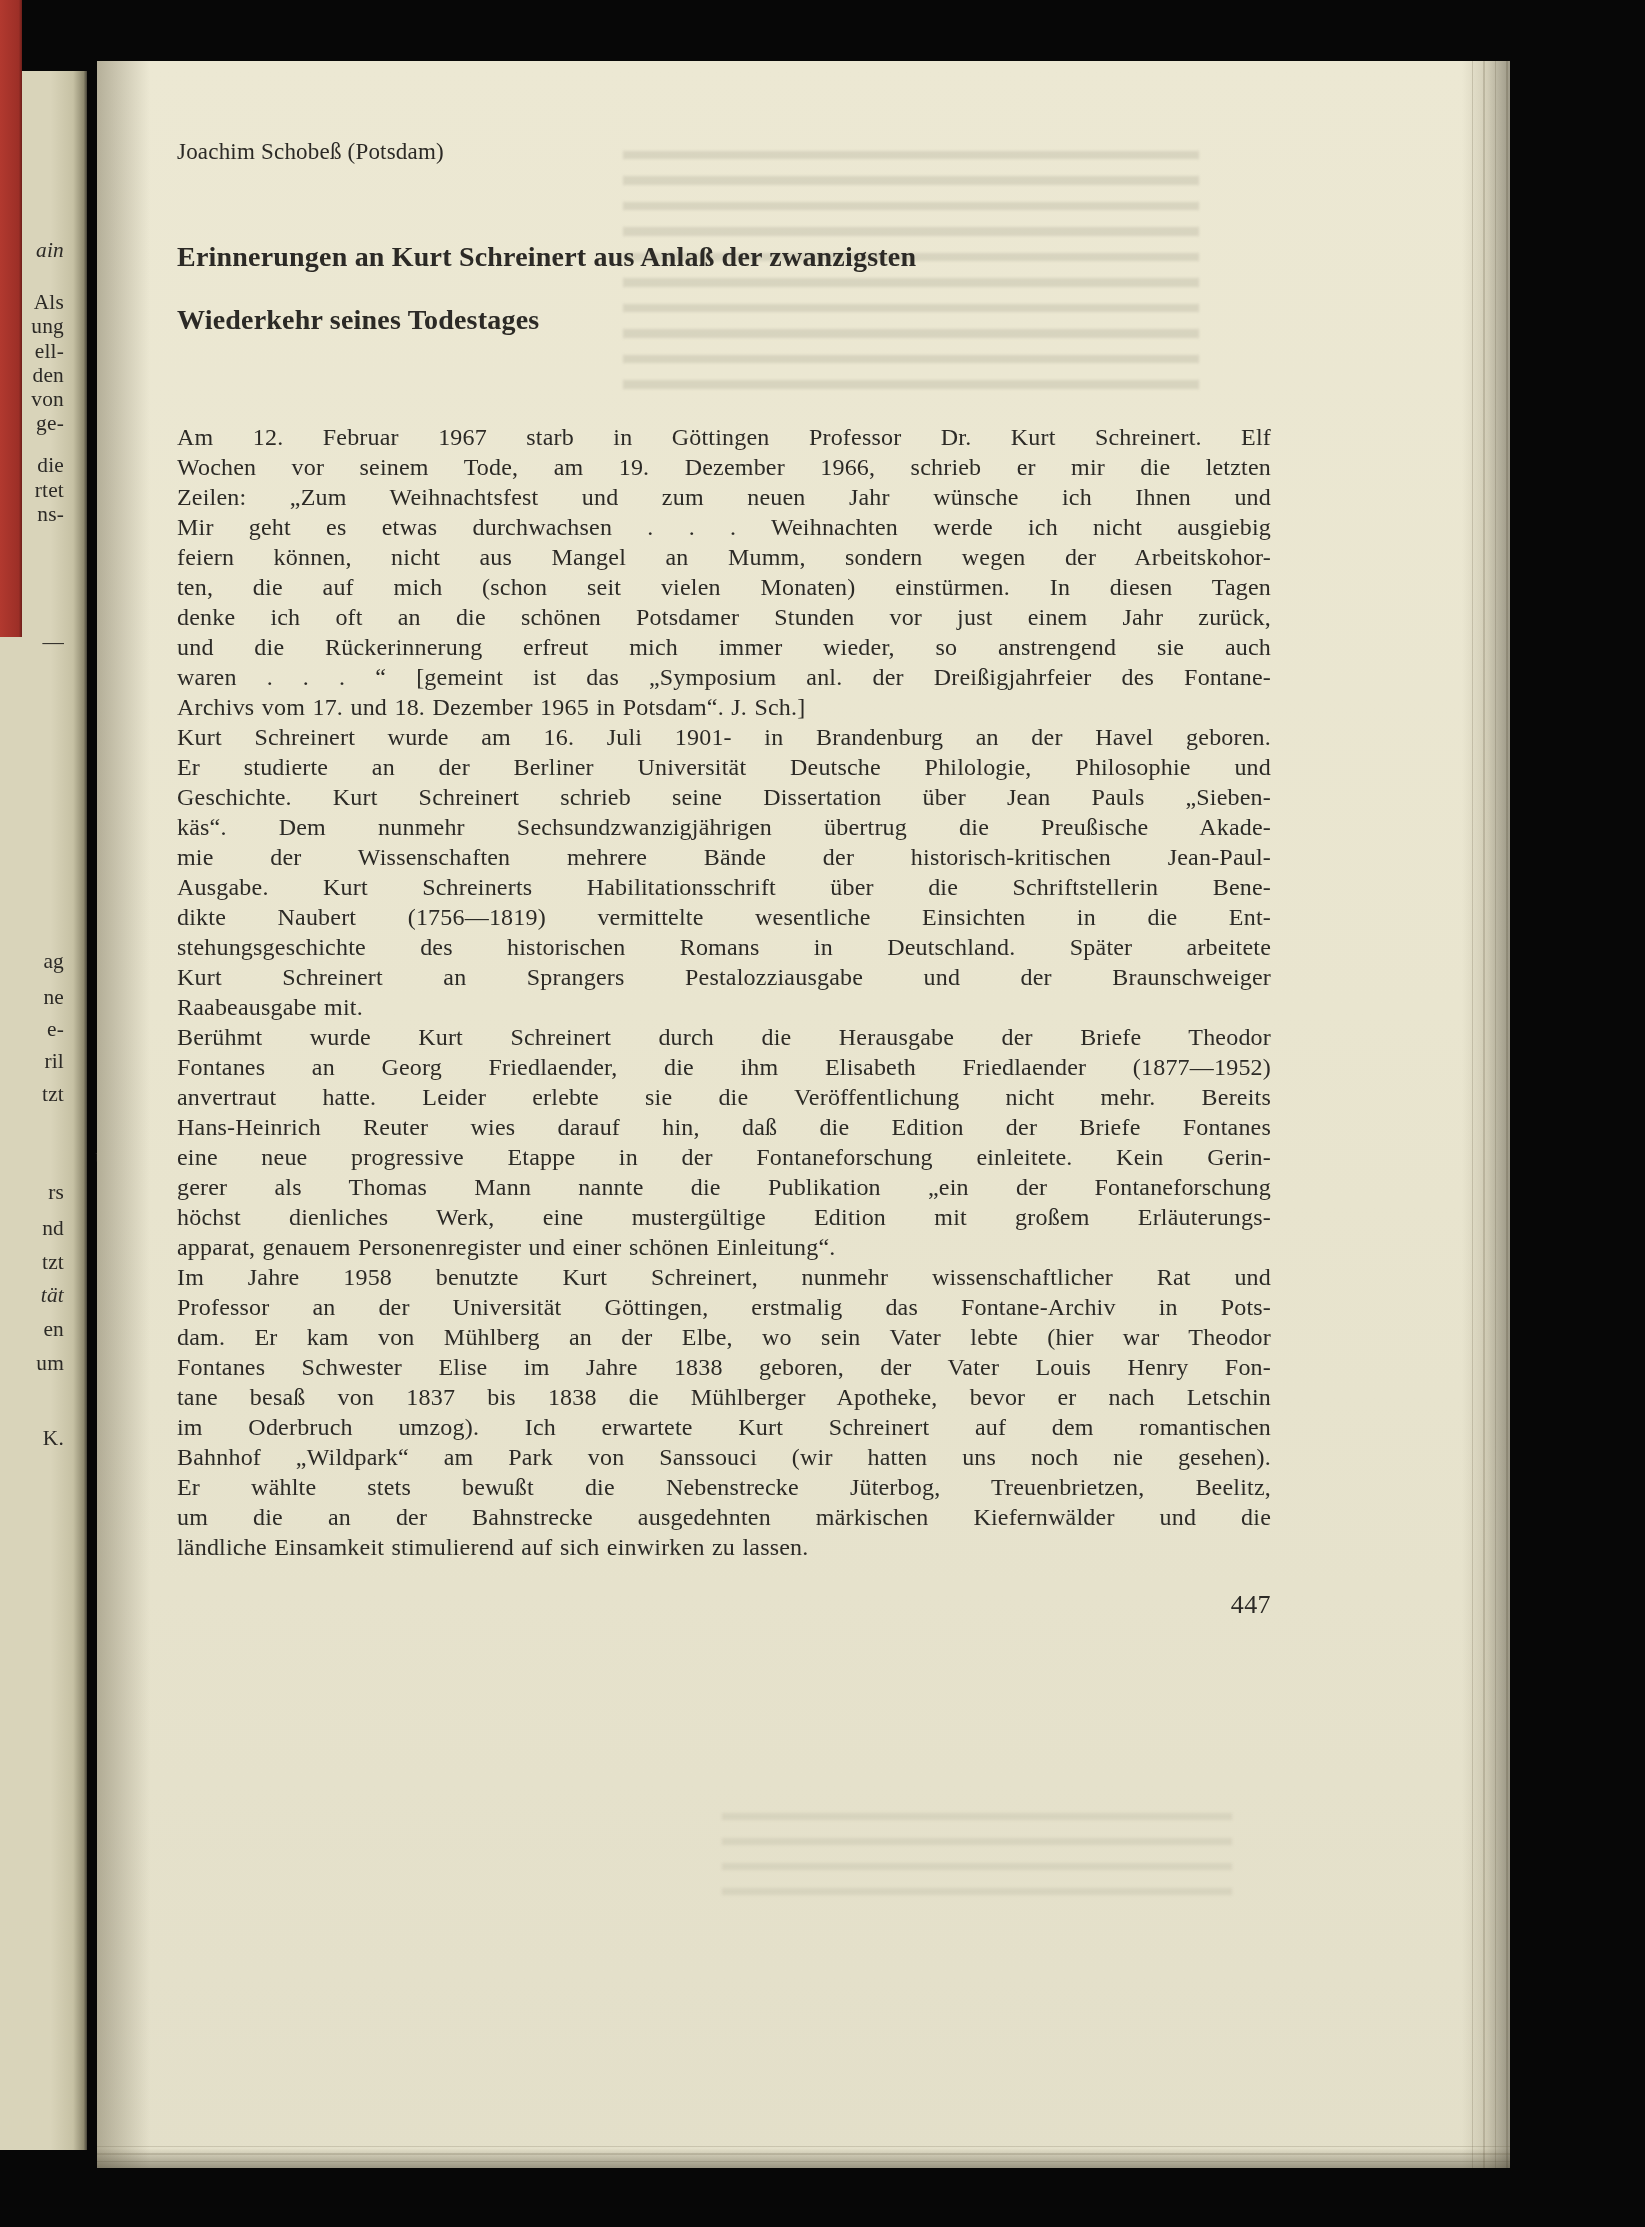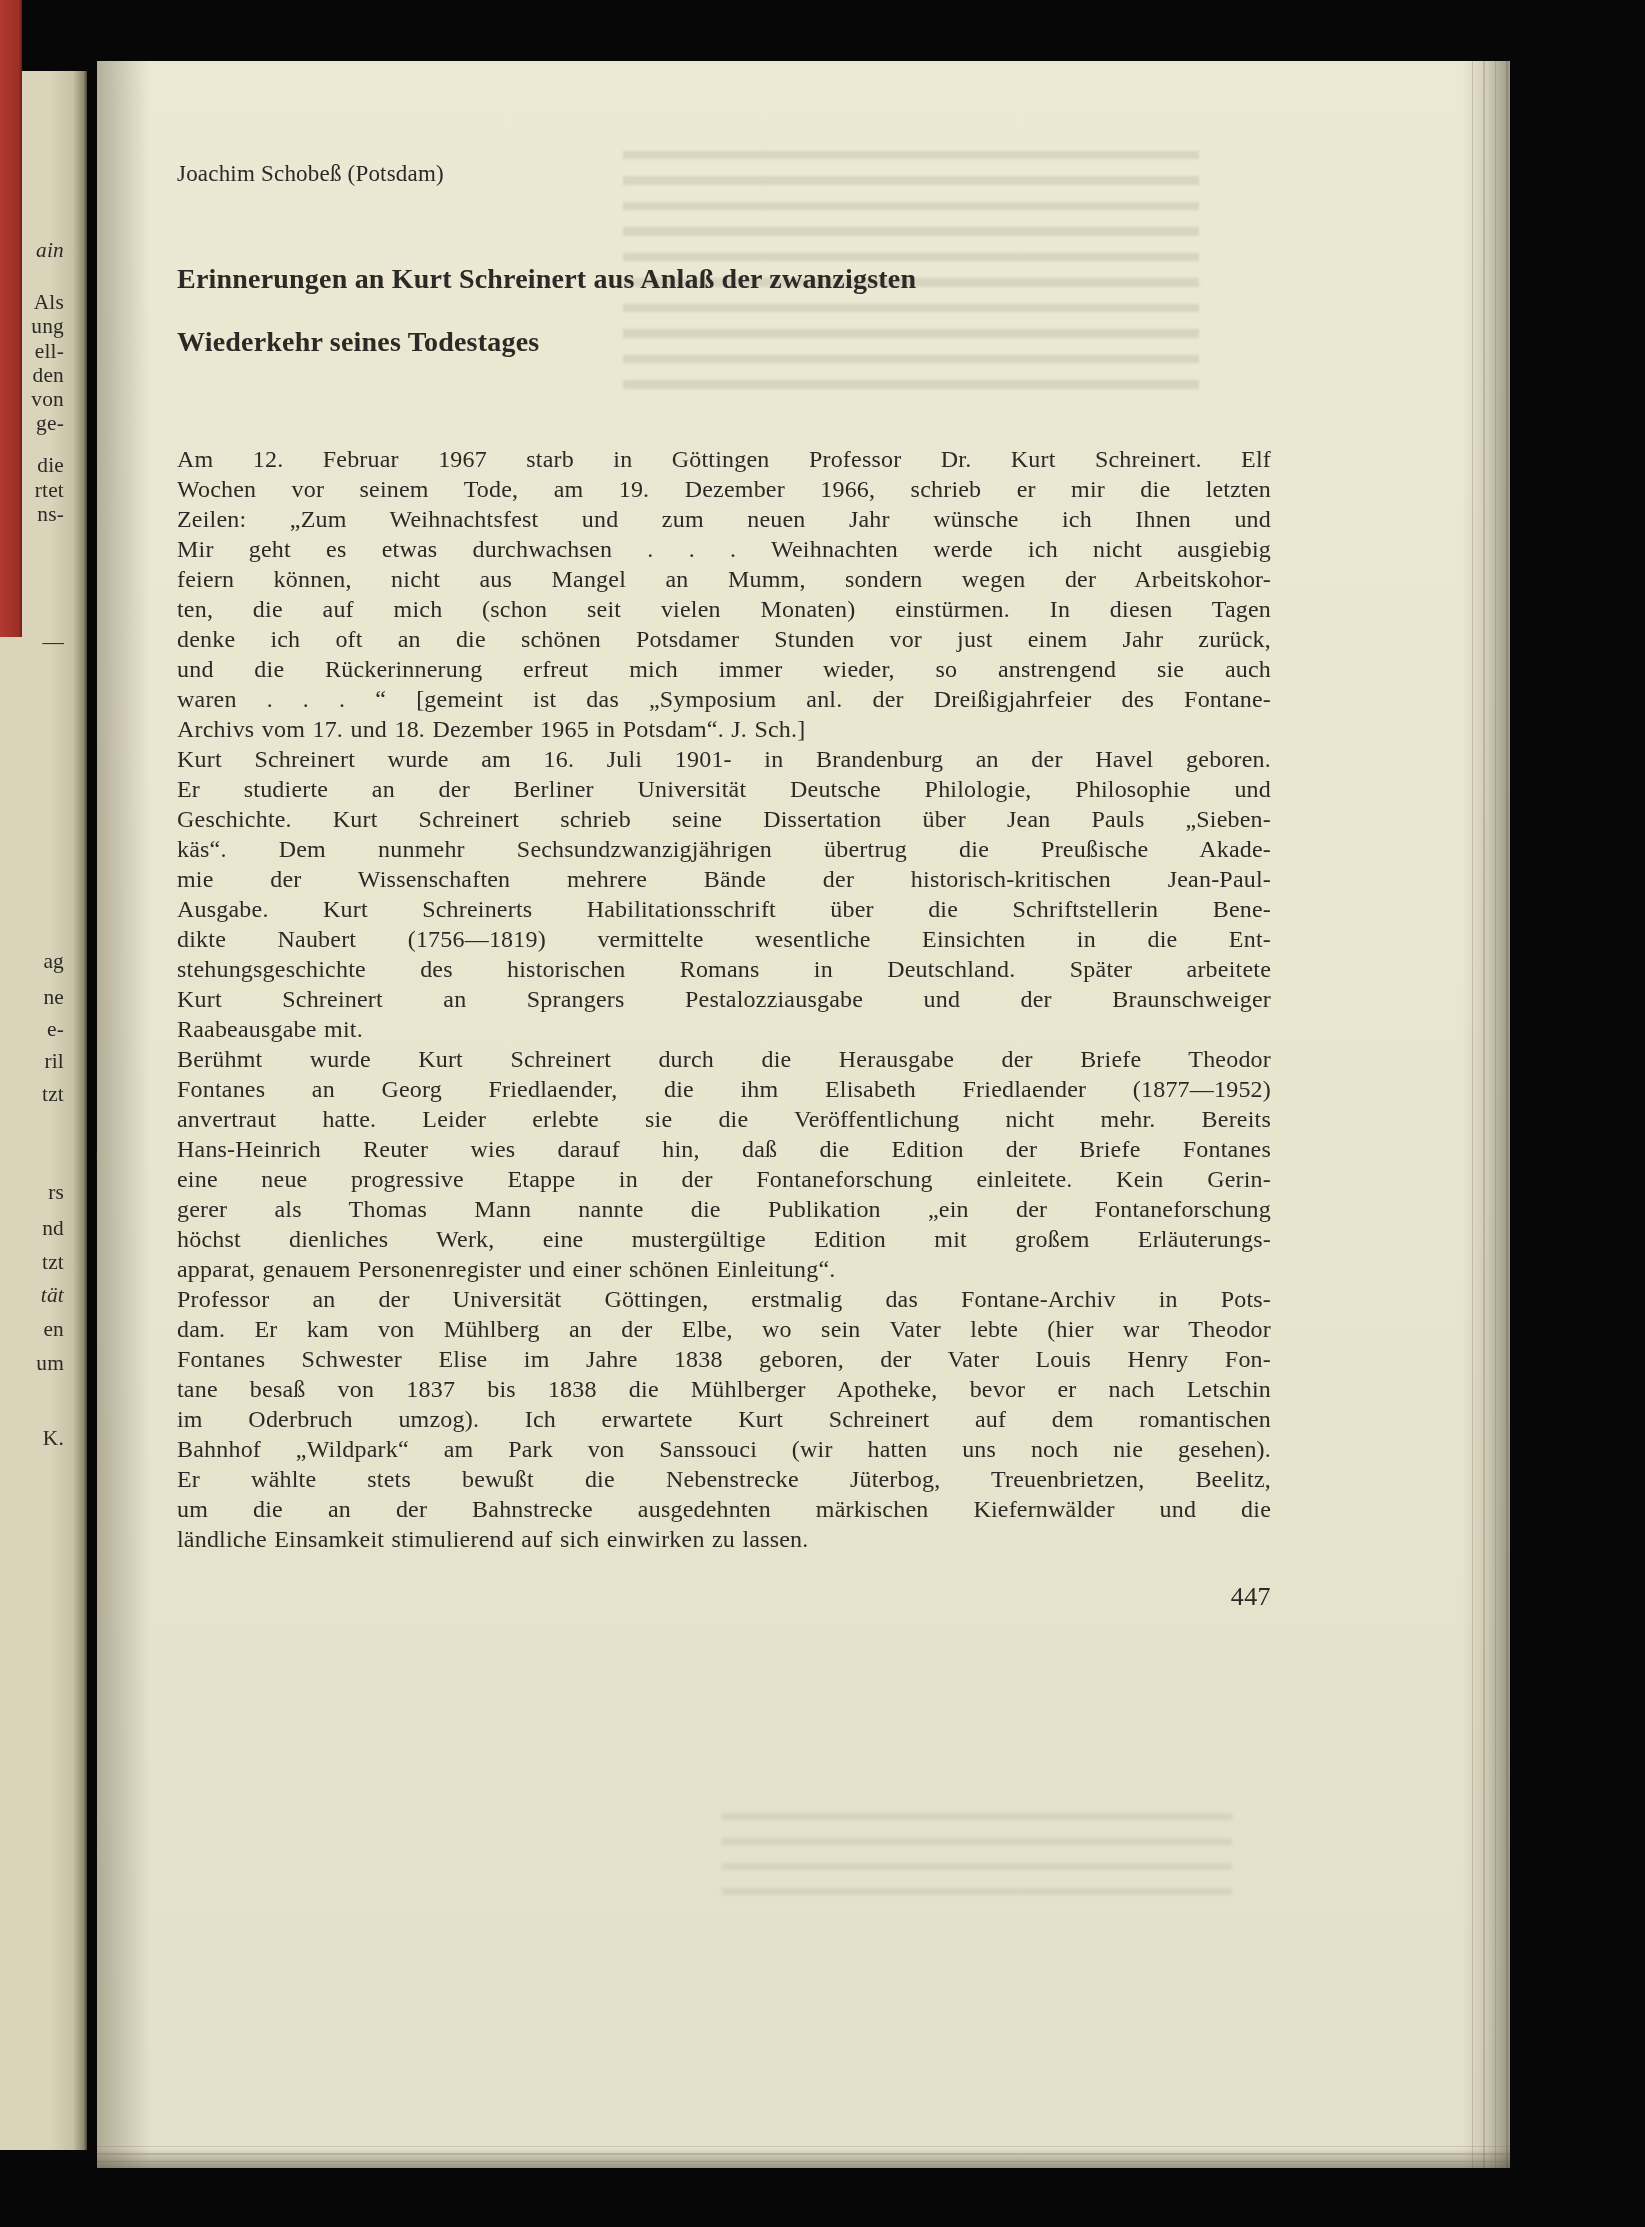--- a/index.html
+++ b/index.html
@@ -110,21 +110,21 @@
       rgba(98,94,74,0.10) 0 7.4px, rgba(0,0,0,0) 7.4px 25px);
     filter: blur(1.6px);
   }
 
   
   .text-column {
     position: absolute;
     left: 80px;
     top: 0;
     width: 1094px;
-    padding-top: 98px;
+    padding-top: 76px;
     color: var(--ink, #2c2a26);
   }
   .author-line {
     font-size: 23px;
     line-height: 30px;
     letter-spacing: 0.2px;
   }
   .article-title {
     margin-top: 58px;
     font-size: 28px;
@@ -231,20 +231,21 @@
           <div class="line">Berühmt wurde Kurt Schreinert durch die Herausgabe der Briefe Theodor</div>
           <div class="line">Fontanes an Georg Friedlaender, die ihm Elisabeth Friedlaender (1877—1952)</div>
           <div class="line">anvertraut hatte. Leider erlebte sie die Veröffentlichung nicht mehr. Bereits</div>
           <div class="line">Hans-Heinrich Reuter wies darauf hin, daß die Edition der Briefe Fontanes</div>
           <div class="line">eine neue progressive Etappe in der Fontaneforschung einleitete. Kein Gerin-</div>
           <div class="line">gerer als Thomas Mann nannte die Publikation „ein der Fontaneforschung</div>
           <div class="line">höchst dienliches Werk, eine mustergültige Edition mit großem Erläuterungs-</div>
           <div class="line last">apparat, genauem Personenregister und einer schönen Einleitung“.</div>
         </div>
         <div class="para">
+          <div class="line">Im Jahre 1958 benutzte Kurt Schreinert, nunmehr wissenschaftlicher Rat und</div>
           <div class="line">Professor an der Universität Göttingen, erstmalig das Fontane-Archiv in Pots-</div>
           <div class="line">dam. Er kam von Mühlberg an der Elbe, wo sein Vater lebte (hier war Theodor</div>
           <div class="line">Fontanes Schwester Elise im Jahre 1838 geboren, der Vater Louis Henry Fon-</div>
           <div class="line">tane besaß von 1837 bis 1838 die Mühlberger Apotheke, bevor er nach Letschin</div>
           <div class="line">im Oderbruch umzog). Ich erwartete Kurt Schreinert auf dem romantischen</div>
           <div class="line">Bahnhof „Wildpark“ am Park von Sanssouci (wir hatten uns noch nie gesehen).</div>
           <div class="line">Er wählte stets bewußt die Nebenstrecke Jüterbog, Treuenbrietzen, Beelitz,</div>
           <div class="line">um die an der Bahnstrecke ausgedehnten märkischen Kiefernwälder und die</div>
           <div class="line last">ländliche Einsamkeit stimulierend auf sich einwirken zu lassen.</div>
         </div>

